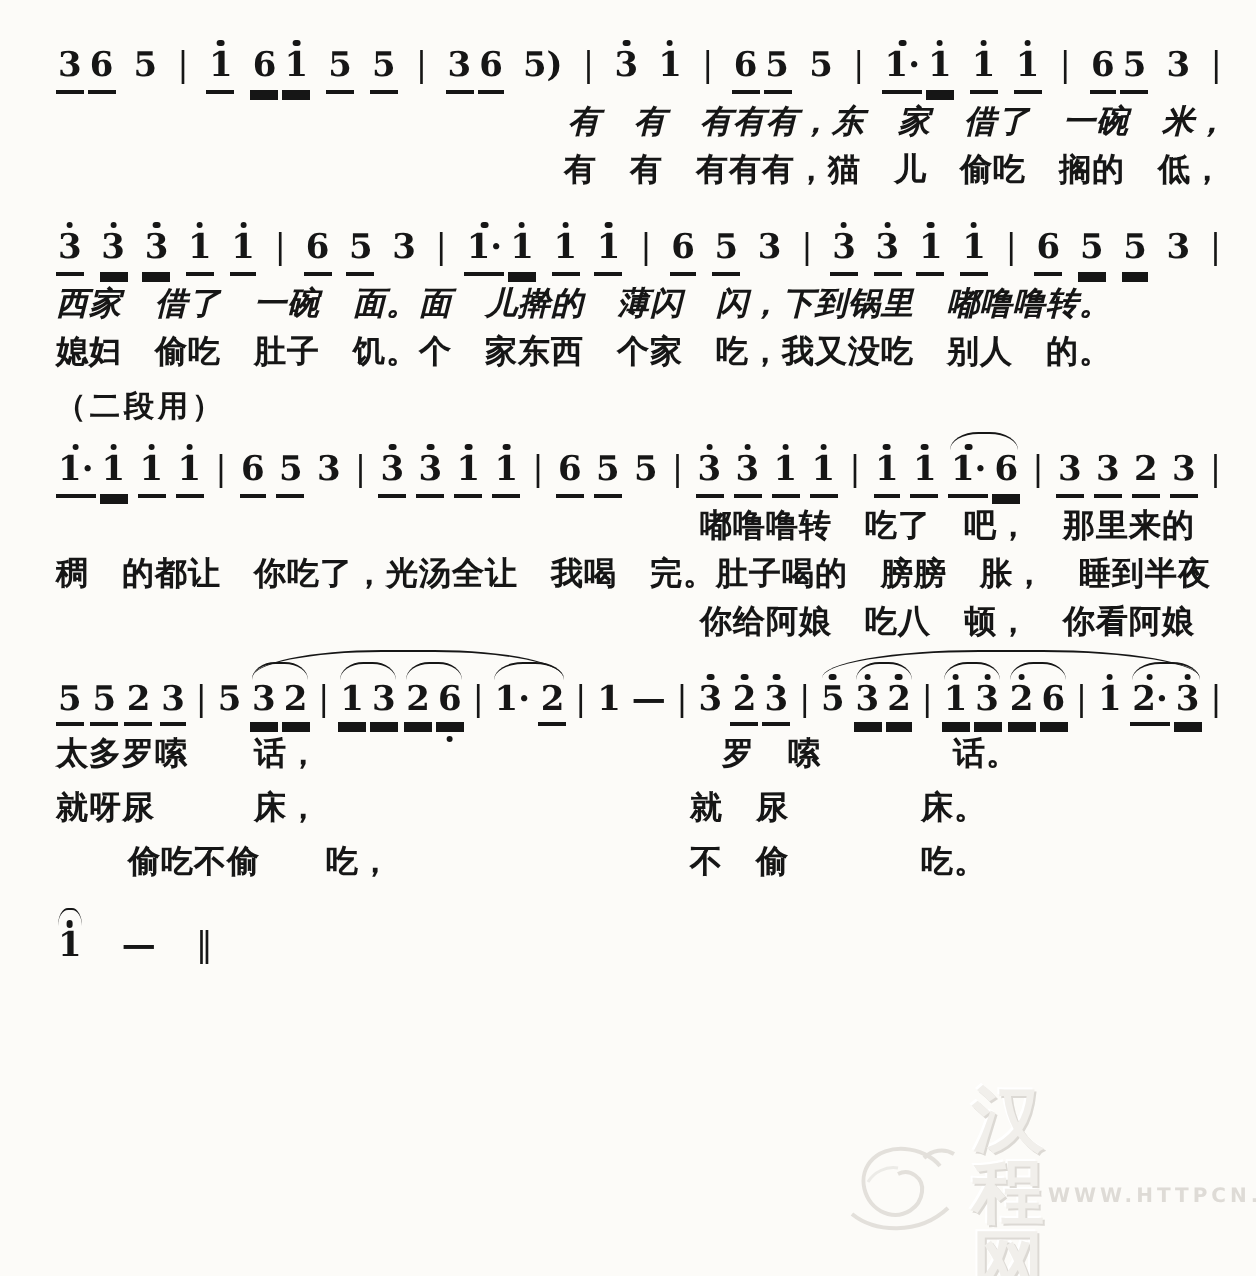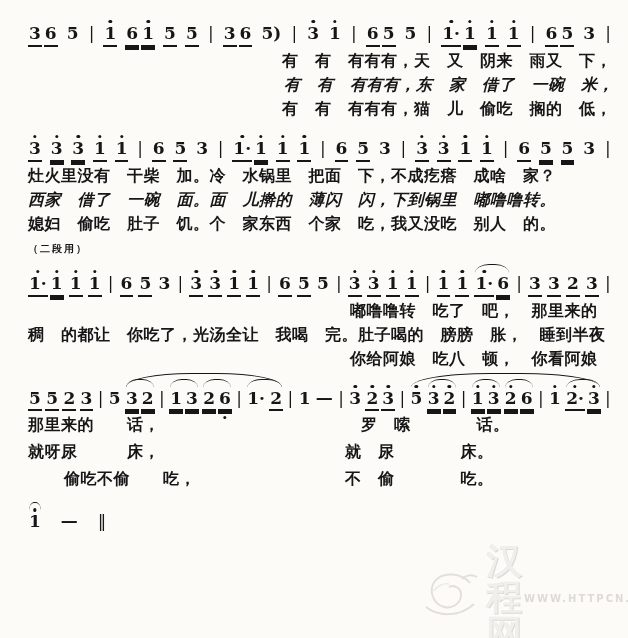--- a/index.html
+++ b/index.html
@@ -1,21 +1,21 @@
 <!DOCTYPE html>
 <html><head>
 <meta charset="utf-8">
 <style>
   * { box-sizing: border-box; margin: 0; padding: 0; }
   html,body { width: 628px; height: 638px; }
   body { background: #f7f6f3; font-family: "DejaVu Serif", serif; }
   .page { position: relative; width: 628px; height: 638px; background: #fcfbf8; color: #161616; overflow: hidden; }
   .score { position: absolute; left: 28px; top: 12px; width: 584px; }
   .system { margin-bottom: 4px; }
-  .sys-label { font-family: "DejaVu Sans", sans-serif; font-size: 10px; font-weight: 700; height: 20px; letter-spacing: 2px; }
+  .sys-label { font-family: "DejaVu Sans", sans-serif; font-size: 15px; font-weight: 700; height: 20px; letter-spacing: 2px; }
   .noterow { position: relative; display: flex; justify-content: space-between; align-items: baseline; padding-top: 13px; margin-bottom: 4px; }
   .system.compact .noterow { justify-content: flex-start; gap: 18px; }
   .cell { display: inline-flex; align-items: baseline; gap: 2px; }
   .tk { position: relative; display: inline-block; font-size: 17px; font-weight: 700; line-height: 1.05; }
   .tk.bar { font-weight: 400; }
   .g { display: inline-block; padding: 0 1px 2px 1px; }
   .g.u1 { border-bottom: 2px solid #161616; }
   .g.u2 { border-bottom: 2px solid #161616; box-shadow: 0 3px 0 0 #161616; }
   .da { position: absolute; top: -5px; left: 50%; transform: translateX(-50%); width: 3.4px; height: 3.4px; border-radius: 50%; background: #161616; }
   .db { position: absolute; bottom: -8px; left: 50%; transform: translateX(-50%); width: 3.4px; height: 3.4px; border-radius: 50%; background: #161616; }
@@ -110,23 +110,20 @@
             <span class="tk"><span class="g u1">5</span></span>
           </span>
           <span class="cell">
             <span class="tk"><span class="g">3</span></span>
           </span>
           <span class="cell">
             <span class="tk bar"><span class="g">|</span></span>
           </span>
         </div>
         <div class="lyr">
-          <span class="li" style="left: 254px;">有　有　有有有，天　又　阴来　雨又　下，</span>
-        </div>
-        <div class="lyr">
           <span class="li" style="left: 256px; font-style: italic;">有　有　有有有，东　家　借了　一碗　米，</span>
         </div>
         <div class="lyr">
           <span class="li" style="left: 254px;">有　有　有有有，猫　儿　偷吃　搁的　低，</span>
         </div>
       </div>
       <div class="system">
         <div class="noterow">
           <span class="cell">
             <span class="tk"><span class="g u1">3</span><span class="da"></span></span>
@@ -206,23 +203,20 @@
           </span>
           <span class="cell">
             <span class="tk"><span class="g u2">5</span></span>
           </span>
           <span class="cell">
             <span class="tk"><span class="g">3</span></span>
           </span>
           <span class="cell">
             <span class="tk bar"><span class="g">|</span></span>
           </span>
-        </div>
-        <div class="lyr">
-          <span class="li" style="left: 0px;">灶火里没有　干柴　加。冷　水锅里　把面　下，不成疙瘩　成啥　家？</span>
         </div>
         <div class="lyr">
           <span class="li" style="left: 0px; font-style: italic;">西家　借了　一碗　面。面　儿擀的　薄闪　闪，下到锅里　嘟噜噜转。</span>
         </div>
         <div class="lyr">
           <span class="li" style="left: 0px; text-align: right;">媳妇　偷吃　肚子　饥。个　家东西　个家　吃，我又没吃　别人　的。</span>
         </div>
       </div>
       <div class="system">
         <div class="sys-label">（二段用）</div>
@@ -436,21 +430,21 @@
           <div class="slur" style="left: 142px; width: 28px; top: 2px;"></div>
           <div class="slur" style="left: 175px; width: 28px; top: 2px;"></div>
           <div class="slur" style="left: 219px; width: 35px; top: 2px;"></div>
           <div class="slur big" style="left: 383px; width: 189px; top: -4px;"></div>
           <div class="slur" style="left: 400px; width: 28px; top: 2px;"></div>
           <div class="slur" style="left: 444px; width: 28px; top: 2px;"></div>
           <div class="slur" style="left: 477px; width: 28px; top: 2px;"></div>
           <div class="slur" style="left: 538px; width: 34px; top: 2px;"></div>
         </div>
         <div class="lyr">
-          <span class="li" style="left: 0px;">那里来的　　话，</span>
+          <span class="li" style="left: 0px;">太多罗嗦　　话，</span>
           <span class="li" style="left: 317px; margin-left: 16px;">罗　嗦　　　　话。</span>
         </div>
         <div class="lyr">
           <span class="li" style="left: 0px;">就呀尿　　　床，</span>
           <span class="li" style="left: 317px;">就　尿　　　　床。</span>
         </div>
         <div class="lyr">
           <span class="li" style="left: 0px; margin-left: 36px;">偷吃不偷　　吃，</span>
           <span class="li" style="left: 317px;">不　偷　　　　吃。</span>
         </div>

